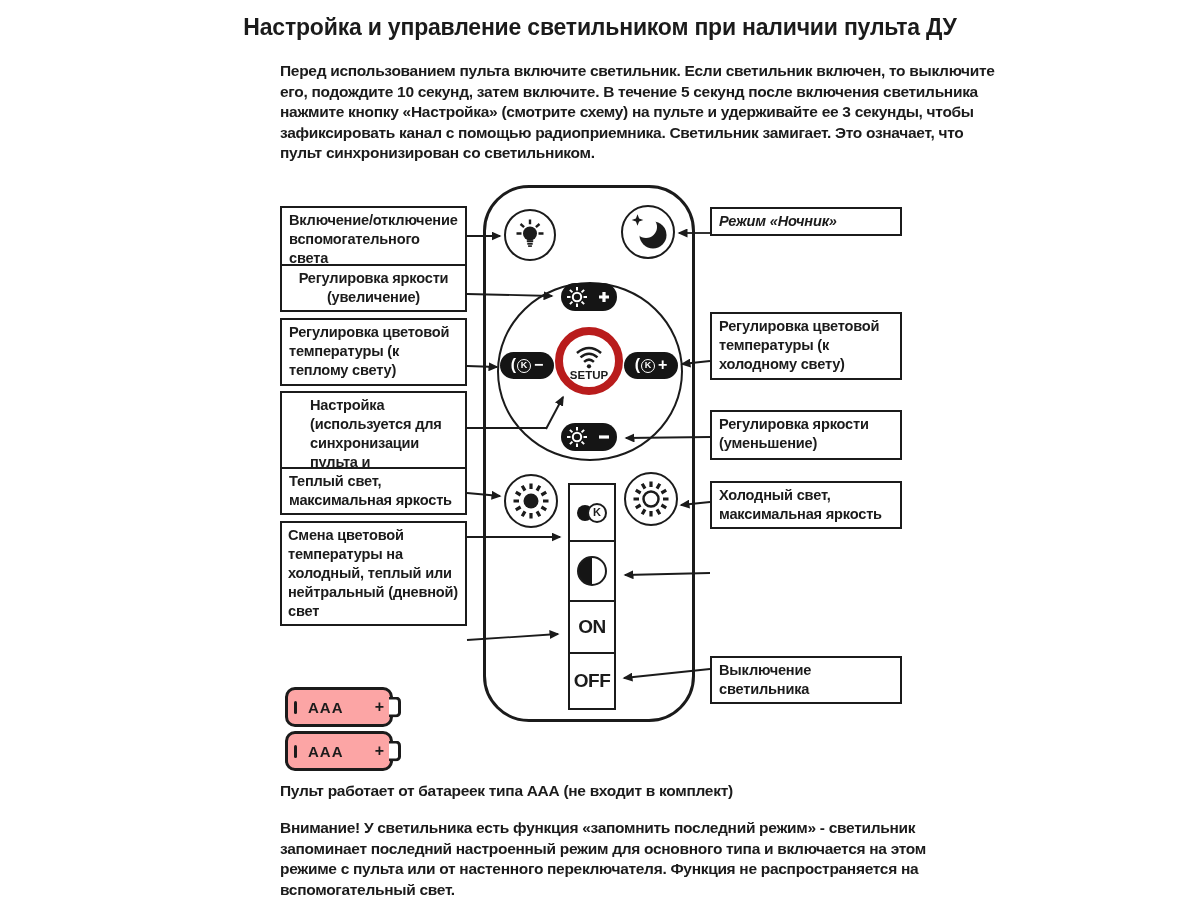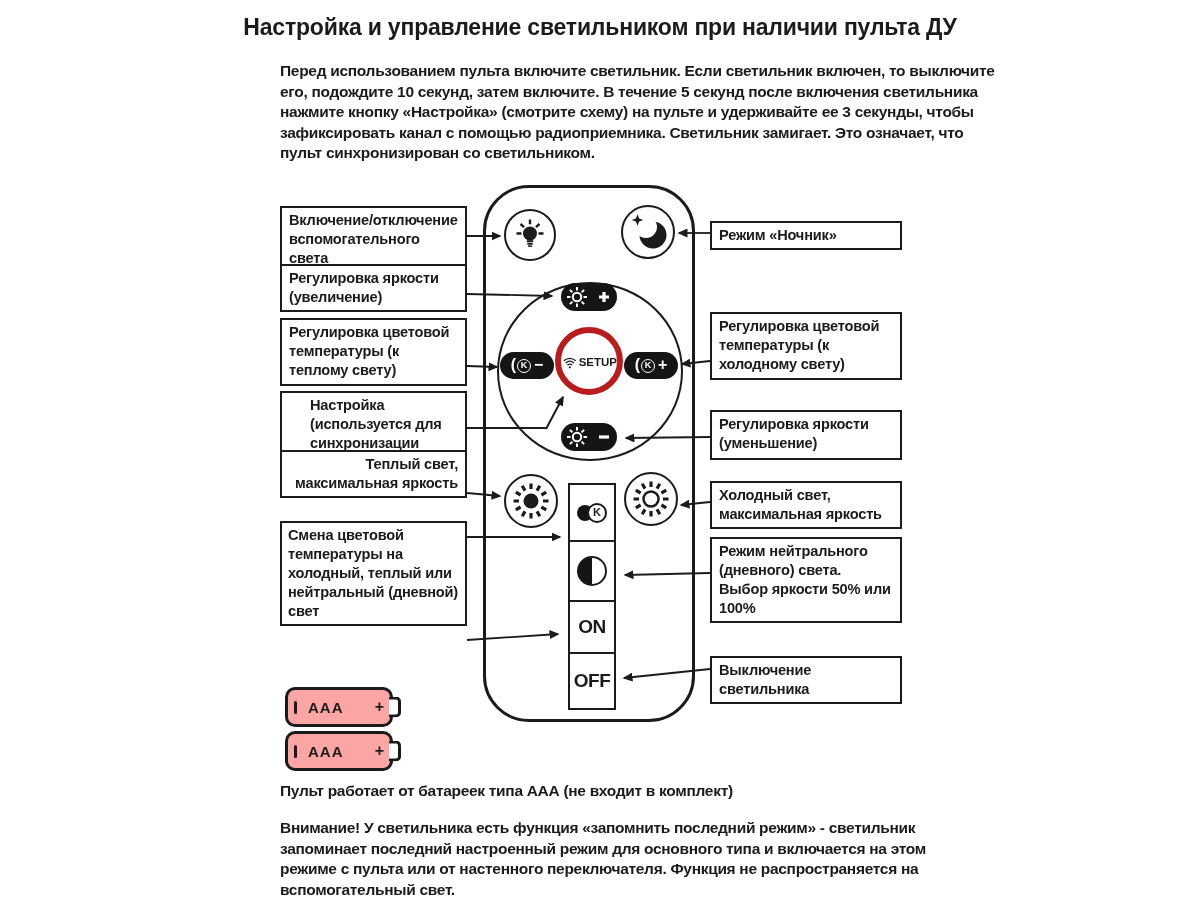--- a/index.html
+++ b/index.html
@@ -23,22 +23,22 @@
   .bigoval{position:absolute;left:11px;top:94px;width:186px;height:179px;
     border:2.8px solid #1b1b1b;border-radius:50%;box-sizing:border-box;}
   .pill{position:absolute;width:56px;height:28px;border-radius:14px;background:#151515;
     display:flex;align-items:center;justify-content:center;box-sizing:border-box;}
   .kpill{gap:1px;}
   .kpill .paren{color:#fff;font-size:16px;font-weight:700;line-height:1;transform:translateY(-1px);}
   .kpill .kcirc{width:14px;height:14px;border:1.6px solid #fff;border-radius:50%;
     display:flex;align-items:center;justify-content:center;box-sizing:border-box;}
   .kpill .kcirc span{color:#fff;font-size:9px;font-weight:700;line-height:1;}
   .kpill .sign{color:#fff;font-size:16px;font-weight:900;line-height:1;margin-left:2px;transform:translateY(-1px);}
-  .setup{position:absolute;left:69px;top:139px;width:68px;height:68px;border:6px solid #b91c1c;
-    border-radius:50%;background:#fff;box-sizing:border-box;display:flex;flex-direction:row;
+  .setup{position:absolute;left:69px;top:139px;width:68px;height:68px;border:8px solid #b91c1c;
+    border-radius:50%;background:#fff;box-sizing:border-box;display:flex;flex-direction:column;
     align-items:center;justify-content:center;padding-top:2px;}
   .setup .slabel{font-size:11.5px;font-weight:700;letter-spacing:0;margin-top:0px;}
   .col{position:absolute;left:82px;top:295px;width:48px;height:227px;border:2.5px solid #1b1b1b;
     box-sizing:border-box;display:flex;flex-direction:column;background:#fff;}
   .cell{display:flex;align-items:center;justify-content:center;box-sizing:border-box;}
   .cell+.cell{border-top:2.5px solid #1b1b1b;}
   .c1{height:55px;} .c2{height:60px;} .c3{height:52px;} .c4{flex:1;}
   .onoff{font-size:19px;font-weight:800;letter-spacing:-0.5px;}
   .cdot{width:16px;height:16px;border-radius:50%;background:#151515;}
   .ck{width:20px;height:20px;border-radius:50%;background:#fff;border:2.2px solid #1b1b1b;
@@ -66,31 +66,30 @@
 
   <div class="para" style="top:61px;width:690px;">
     <div class="pline">Перед использованием пульта включите светильник. Если светильник включен, то выключите</div>
     <div class="pline">его, подождите 10 секунд, затем включите. В течение 5 секунд после включения светильника</div>
     <div class="pline">нажмите кнопку «Настройка» (смотрите схему) на пульте и удерживайте ее 3 секунды, чтобы</div>
     <div class="pline">зафиксировать канал с помощью радиоприемника. Светильник замигает. Это означает, что</div>
     <div class="pline">пульт синхронизирован со светильником.</div>
   </div>
 
   <div class="callout lbox" style="top:206px;min-height:52px;">Включение/отключение вспомогательного света</div>
-  <div class="callout lbox" style="top:264px;min-height:48px;">Регулировка яркости (увеличение)</div>
+  <div class="callout lbox" style="top:264px;min-height:48px;text-align:center;">Регулировка яркости (увеличение)</div>
   <div class="callout lbox" style="top:318px;min-height:68px;">Регулировка цветовой температуры (к теплому свету)</div>
   <div class="callout lbox" style="top:391px;min-height:68px;padding-left:28px;">Настройка (используется для синхронизации пульта и светильника)</div>
-  <div class="callout lbox" style="top:450px;min-height:48px;text-align:right;">Теплый свет, максимальная яркость</div>
+  <div class="callout lbox" style="top:467px;min-height:48px;">Теплый свет, максимальная яркость</div>
   <div class="callout lbox" style="top:521px;min-height:100px;padding-left:6px;">Смена цветовой температуры на холодный, теплый или нейтральный (дневной) свет</div>
 
-  <div class="callout rbox" style="top:221px;">Режим «Ночник»</div>
+  <div class="callout rbox" style="top:207px;font-style:italic;">Режим «Ночник»</div>
   <div class="callout rbox" style="top:312px;min-height:68px;">Регулировка цветовой температуры (к холодному свету)</div>
   <div class="callout rbox" style="top:481px;min-height:46px;">Холодный свет, максимальная яркость</div>
   <div class="callout rbox" style="top:410px;min-height:50px;">Регулировка яркости (уменьшение)</div>
-  <div class="callout rbox" style="top:537px;min-height:70px;">Режим нейтрального (дневного) света. Выбор яркости 50% или 100%</div>
   <div class="callout rbox" style="top:656px;">Выключение светильника</div>
 
   <div class="remote">
 
     <div class="rnd circ-btn" style="left:18px;top:21px;width:52px;height:52px;">
       <svg width="40" height="40" viewBox="0 0 40 40">
         <path d="M6.5 18.5h5 M28.5 18.5h5 M10.5 9l3.6 3.1 M29.5 9l-3.6 3.1 M20 4.5v4.7" stroke="#1b1b1b" stroke-width="2.4" fill="none"></path>
         <circle cx="20" cy="18.5" r="7" fill="#1b1b1b"></circle>
         <rect x="16.8" y="25.2" width="6.4" height="1.9" fill="#1b1b1b"></rect>
         <rect x="17.3" y="27.8" width="5.4" height="1.9" fill="#1b1b1b"></rect>

